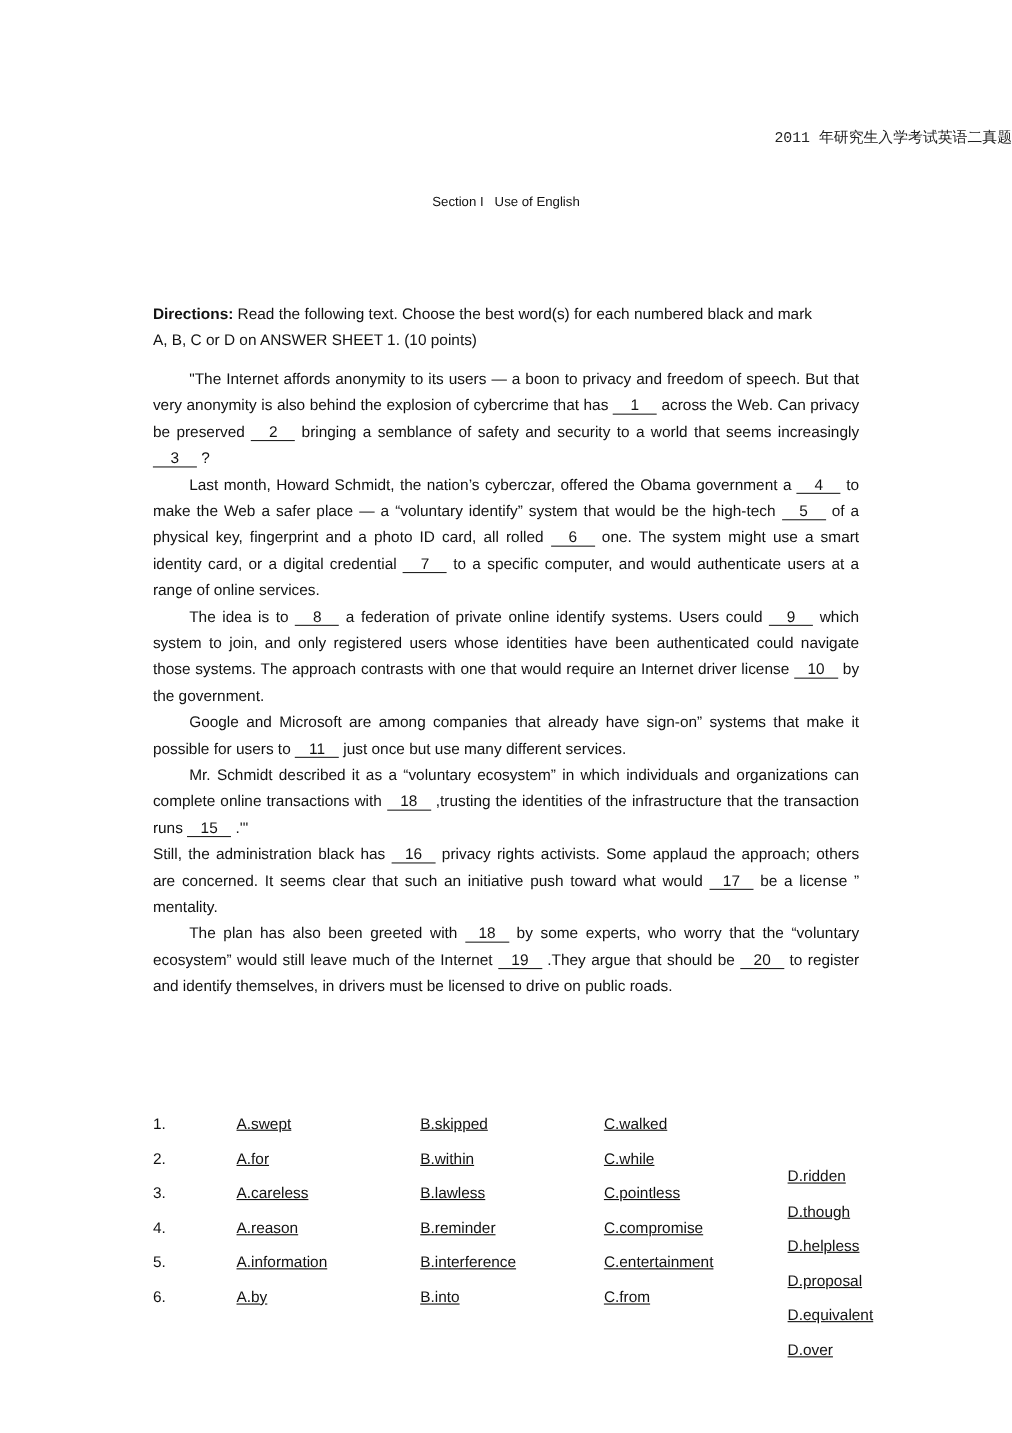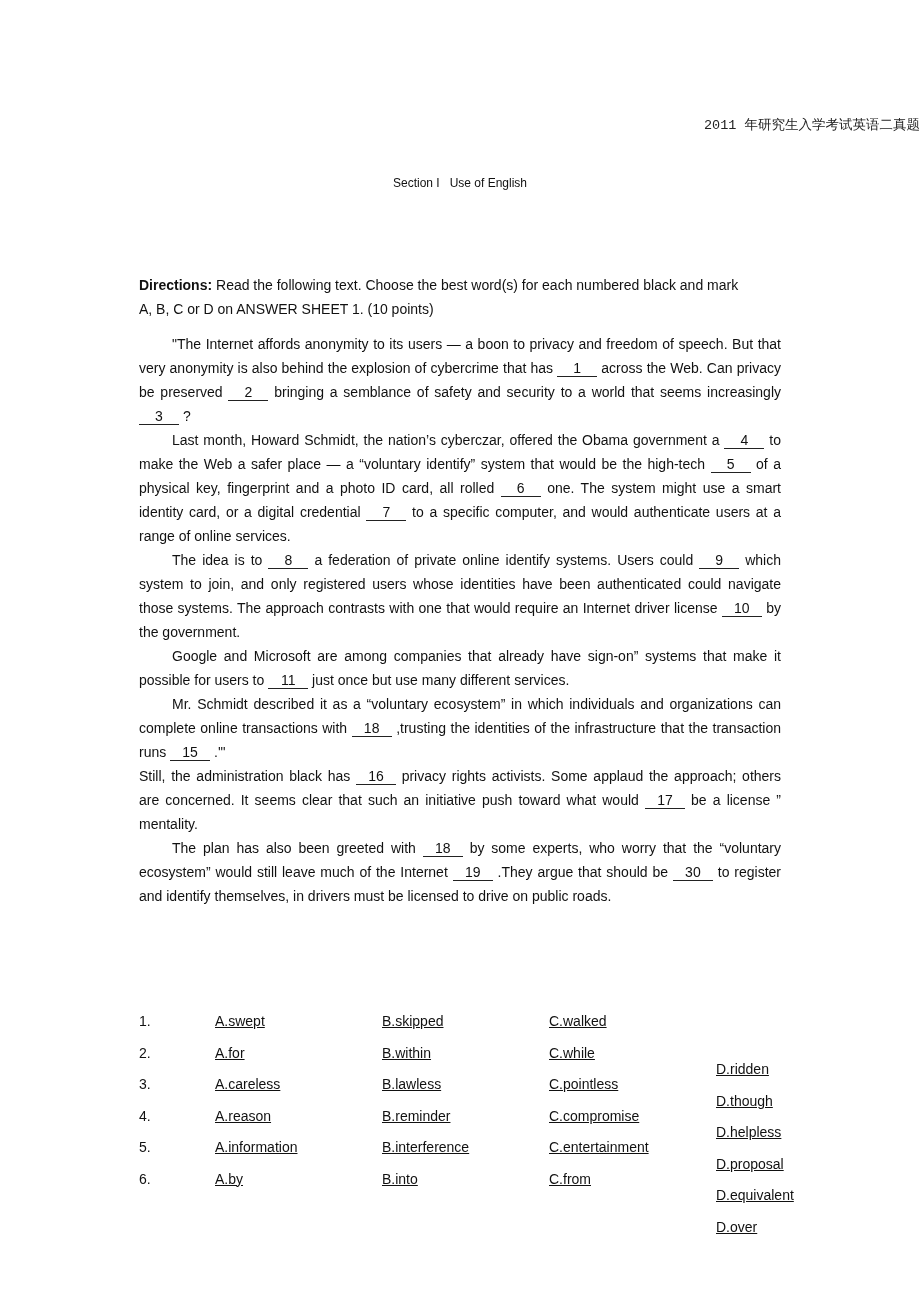--- a/index.html
+++ b/index.html
@@ -66,21 +66,21 @@
     <p class="indent">
       <span>Google and Microsoft are among companies that already have sign-on” systems that make it possible for users to </span><span class="blank">11</span><span> just once but use many different services.</span>
     </p>
     <p class="indent">
       <span>Mr. Schmidt described it as a “voluntary ecosystem” in which individuals and organizations can complete online transactions with </span><span class="blank">18</span><span> ,trusting the identities of the infrastructure that the transaction runs </span><span class="blank">15</span><span> .'"</span>
     </p>
     <p>
       <span>Still, the administration black has </span><span class="blank">16</span><span> privacy rights activists. Some applaud the approach; others are concerned. It seems clear that such an initiative push toward what would </span><span class="blank">17</span><span> be a license ” mentality.</span>
     </p>
     <p class="indent">
-      <span>The plan has also been greeted with </span><span class="blank">18</span><span> by some experts, who worry that the “voluntary ecosystem” would still leave much of the Internet </span><span class="blank">19</span><span> .They argue that should be </span><span class="blank">30</span><span> to register and identify themselves, in drivers must be licensed to drive on public roads.</span>
+      <span>The plan has also been greeted with </span><span class="blank">18</span><span> by some experts, who worry that the “voluntary ecosystem” would still leave much of the Internet </span><span class="blank">19</span><span> .They argue that should be </span><span class="blank">20</span><span> to register and identify themselves, in drivers must be licensed to drive on public roads.</span>
     </p>
   </div>
 
   <div class="options">
     <div class="opt-row">
       <span class="opt-num">1.</span>
       <span class="opt">A.swept</span>
       <span class="opt">B.skipped</span>
       <span class="opt">C.walked</span>
       <span class="opt last">D.ridden</span>

